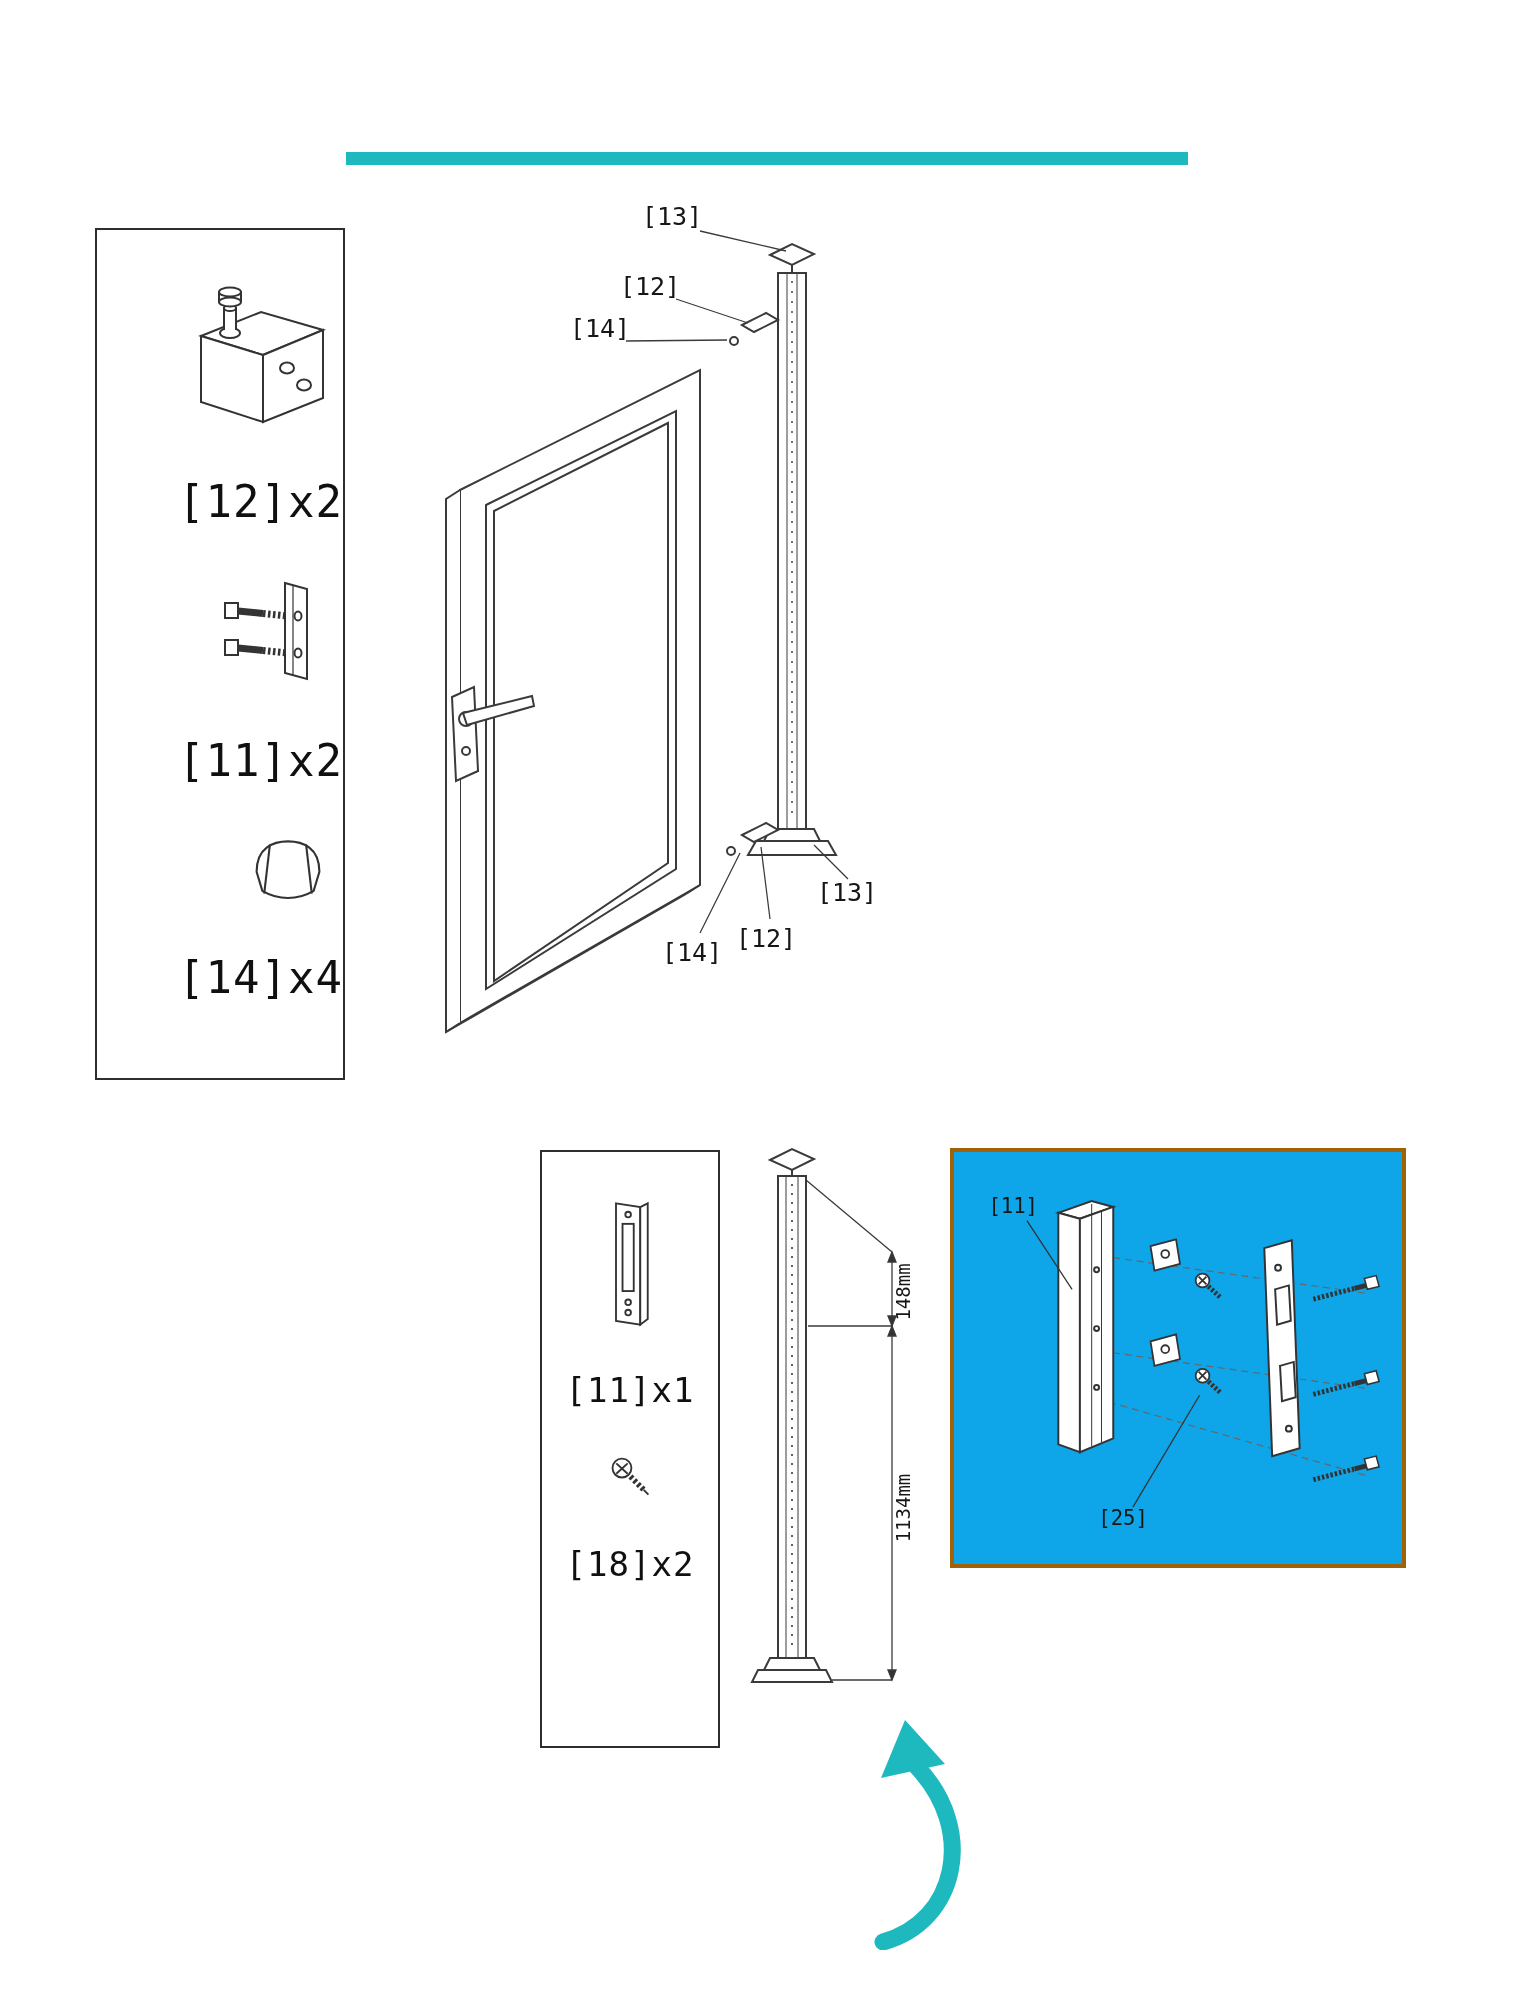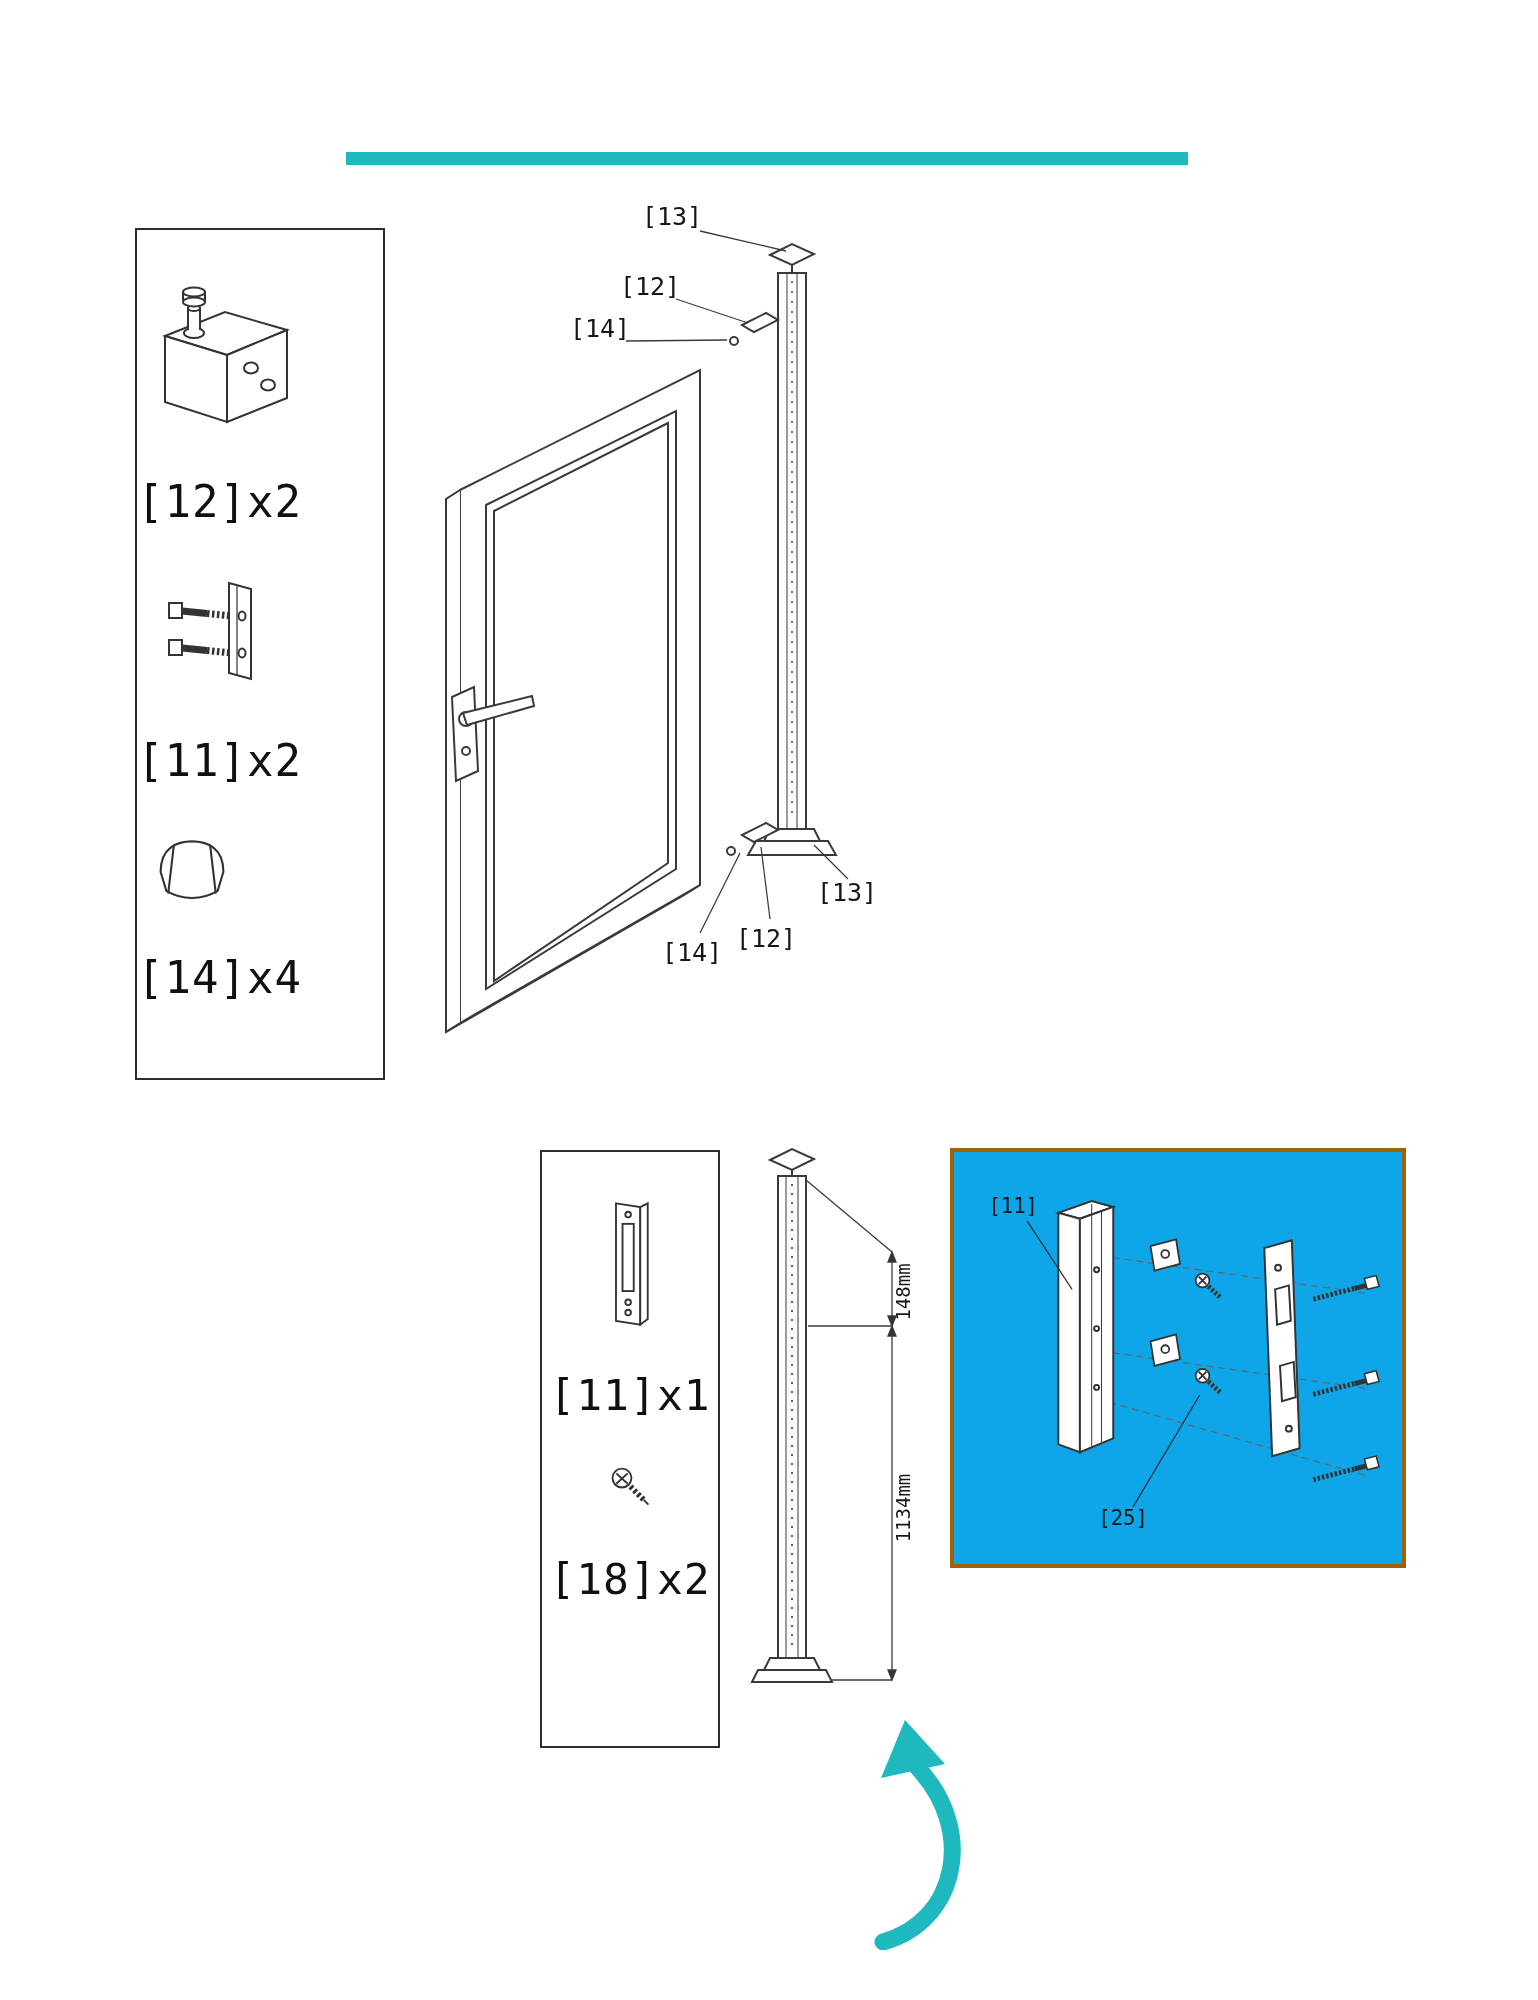--- a/index.html
+++ b/index.html
@@ -13,35 +13,34 @@
     text-align:center; font-size:98px; font-weight:300;
     letter-spacing:8px; color:#1d1d1d; white-space:nowrap;
   }
   .underline {
     position:absolute; top:152px; left:346px; width:842px; height:13px;
     background:var(--accent,#1EB9BE);
   }
   .parts-box {
     position:absolute; left:95px; top:228px; width:250px; height:852px;
     border:2px solid #2e2e2e; background:#fff;
-    display:flex; flex-direction:column; align-items:flex-start;
+    display:flex; flex-direction:column; align-items:flex-end;
     padding-top:42px;
-    margin-left:40px;
   }
   .part-label {
     font-family:"DejaVu Sans Mono", monospace; font-size:44px; color:#101010;
     letter-spacing:1px;
   } .parts-box .gap-m { height:44px; }
   .gate-svg { position:absolute; left:400px; top:185px; width:770px; height:900px; }
   .post-parts-box {
     position:absolute; left:540px; top:1150px; width:180px; height:598px;
     border:2px solid #2e2e2e; background:#fff;
     display:flex; flex-direction:column; align-items:center; padding-top:42px;
   }
-  .post-parts-box .part-label { font-size:43px; }
+  .post-parts-box .part-label { font-size:34px; }
   .post-dim-svg { position:absolute; left:740px; top:1140px; width:230px; height:590px; }
   .latch-box {
     position:absolute; left:950px; top:1148px; width:456px; height:420px;
     border:4px solid #a16207; background:#0ea5e9;
   }
   .latch-box svg { width:100%; height:100%; display:block; }
   .arrow-svg { position:absolute; left:855px; top:1712px; width:130px; height:238px; }
   .footer {
     position:absolute; left:110px; top:1822px; width:780px;
     text-align:center; font-size:54px; font-weight:300; letter-spacing:3px;

